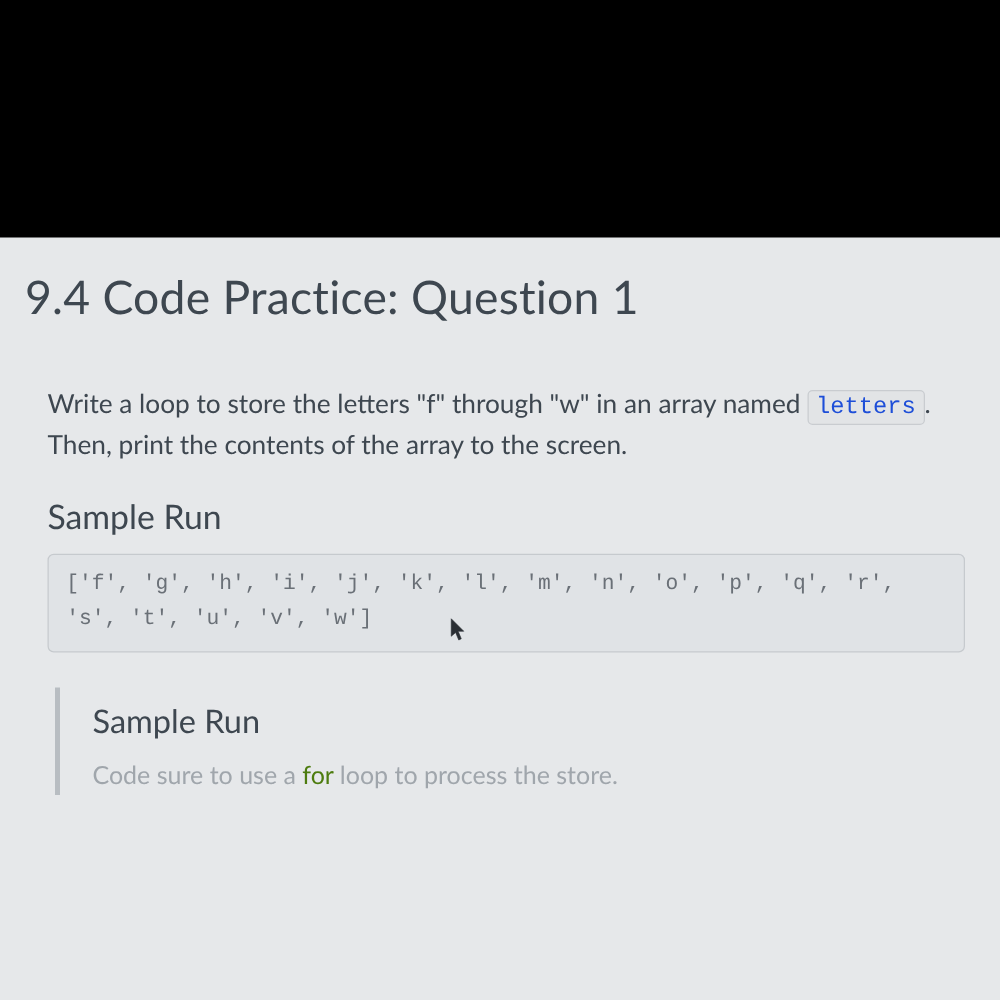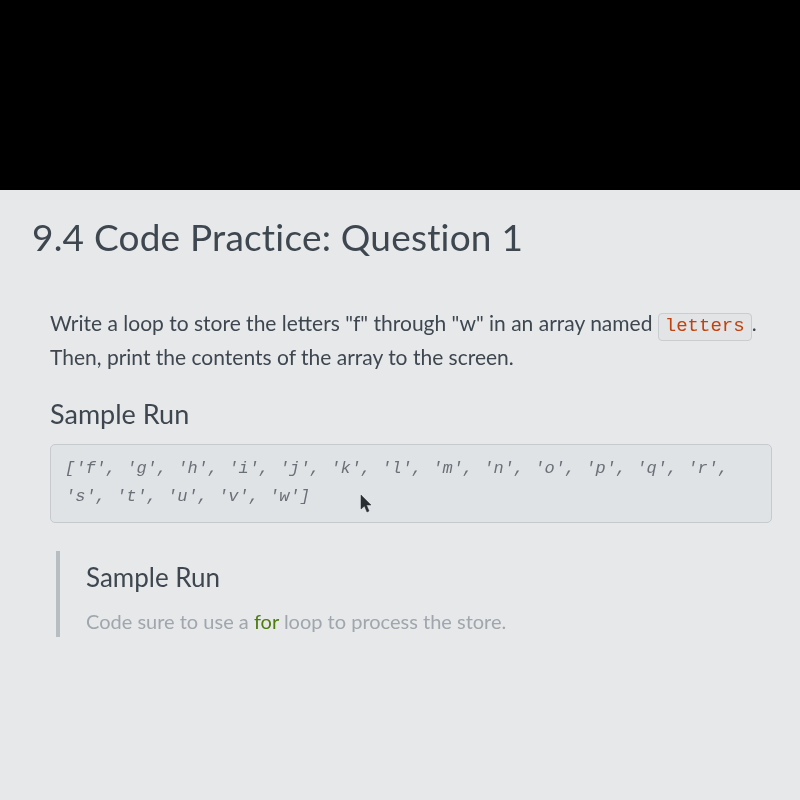--- a/index.html
+++ b/index.html
@@ -11,21 +11,21 @@
     font-family: "Segoe UI", Lato, -apple-system, BlinkMacSystemFont, sans-serif;
     overflow: hidden;
   }
   .content-area {
     position: absolute;
     top: 190px;
     left: 0;
     right: 0;
     bottom: 0;
     background: #e6e8ea;
-    padding: 20px 28px 0 32px;
+    padding: 20px 28px 0 20px;
     box-sizing: border-box;
     color: #3a4148;
   }
   .page-title {
     font-size: 37px;
     font-weight: 400;
     color: #3e4750;
     margin: 4px 0 48px 0;
     letter-spacing: 0.2px;
   }
@@ -40,21 +40,21 @@
   }
   .body-text {
     font-size: 21px;
     line-height: 1.55;
     color: #3e4750;
     margin: 0 0 24px 0;
   }
   .code-inline {
     font-family: "Courier New", Courier, monospace;
     font-size: 19px;
-    color: #c2410c;
+    color: #1d4ed8;
     background: #e2e4e6;
     border: 1px solid #c9ccd0;
     border-radius: 4px;
     padding: 1px 6px 2px 6px;
     display: inline-block;
     line-height: 1.2;
   }
   .h3 {
     font-size: 27px;
     font-weight: 400;
@@ -66,21 +66,20 @@
     font-size: 17px;
     color: #6a7077;
     background: #e0e3e6;
     border: 1px solid #c6cace;
     border-radius: 5px;
     padding: 10px 14px 12px 14px;
     line-height: 1.6;
     white-space: pre-wrap;
     margin-bottom: 28px;
     overflow-wrap: break-word;
-    font-style: italic;
   }
   .note-block {
     border-left: 4px solid #b8bdc2;
     padding: 10px 0 4px 26px;
     margin-left: 6px;
   }
   .note-title {
     font-size: 26px;
     font-weight: 400;
     color: #3e4750;

